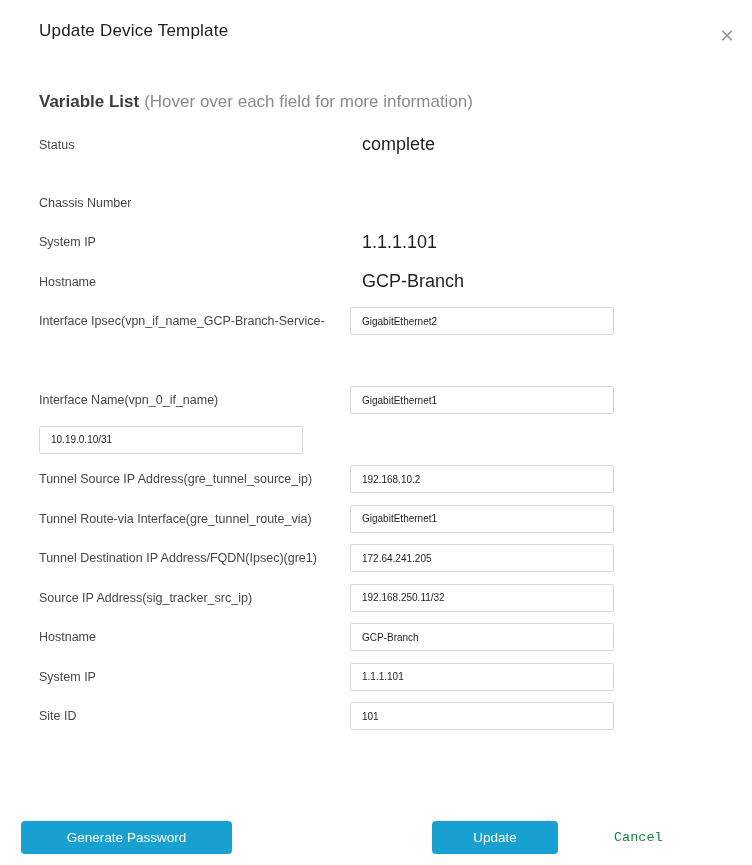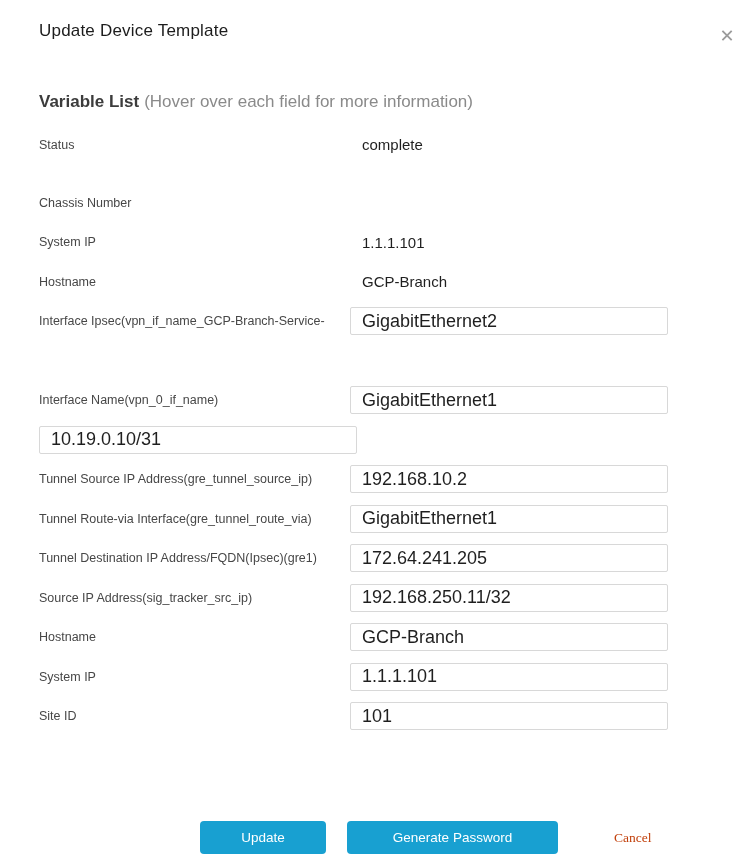--- a/index.html
+++ b/index.html
@@ -40,51 +40,51 @@
     height: 39.5px; width: 668px;
   }
   .row.tall-gap { margin-bottom: 18.5px; align-items: center; }
 
   .row-label {
     flex: 0 0 311px; max-width: 311px;
     font-size: 12.5px; color: #474747;
     white-space: nowrap; overflow: hidden;
   }
   .row-value {
-    font-size: 15px; color: #1f1f1f;
+    font-size: 18px; color: #1f1f1f;
     padding-left: 12px;
   }
   .row-input {
-    width: 318px; height: 28px;
+    width: 264px; height: 28px;
     border: 1px solid #d8d8d8; border-radius: 2px;
     background: #fff;
     font-family: "Liberation Sans", sans-serif;
-    font-size: 18px; color: #1f1f1f;
+    font-size: 10px; color: #1f1f1f;
     padding: 0 0 0 11px;
     outline: none;
   }
 
   .footer {
     position: absolute; left: 0; top: 800px;
     width: 752px; height: 33px;
     display: flex; align-items: center;
   }
   .btn {
     height: 33px; border: none; border-radius: 4px;
     color: #fff; font-family: "Liberation Sans", sans-serif;
     font-size: 13.5px; cursor: pointer;
     display: flex; align-items: center; justify-content: center;
   }
   .btn-generate { margin-left: 21px; width: 211px; background: #18a0d1; }
   .btn-update   { margin-left: 200px; width: 126px; background: #18a0d1; }
   .link-cancel {
     margin-left: 56px;
-    font-size: 13.5px; color: #c2410c; cursor: pointer;
+    font-size: 13.5px; color: #15803d; cursor: pointer;
     background: none; border: none;
-    font-family: Liberation Serif, serif;
+    font-family: Liberation Mono, monospace;
   }
 </style>
 </head>
 <body>
 
 <div class="dialog">
 
   <div class="close-btn">✕</div>
 
   <h1 class="dialog-title">Update Device Template</h1>
@@ -150,18 +150,18 @@
       <input class="row-input" type="text" value="1.1.1.101" style="">
     </div>
     <div class="row">
       <div class="row-label">Site ID</div>
       <input class="row-input" type="text" value="101" style="">
     </div>
 
   </div>
 
   <div class="footer">
+    <button class="btn btn-generate">Generate Password</button>
     <button class="btn btn-update">Update</button>
-    <button class="btn btn-generate">Generate Password</button>
     <button class="link-cancel">Cancel</button>
   </div>
 
 </div>
 
 </body></html>

